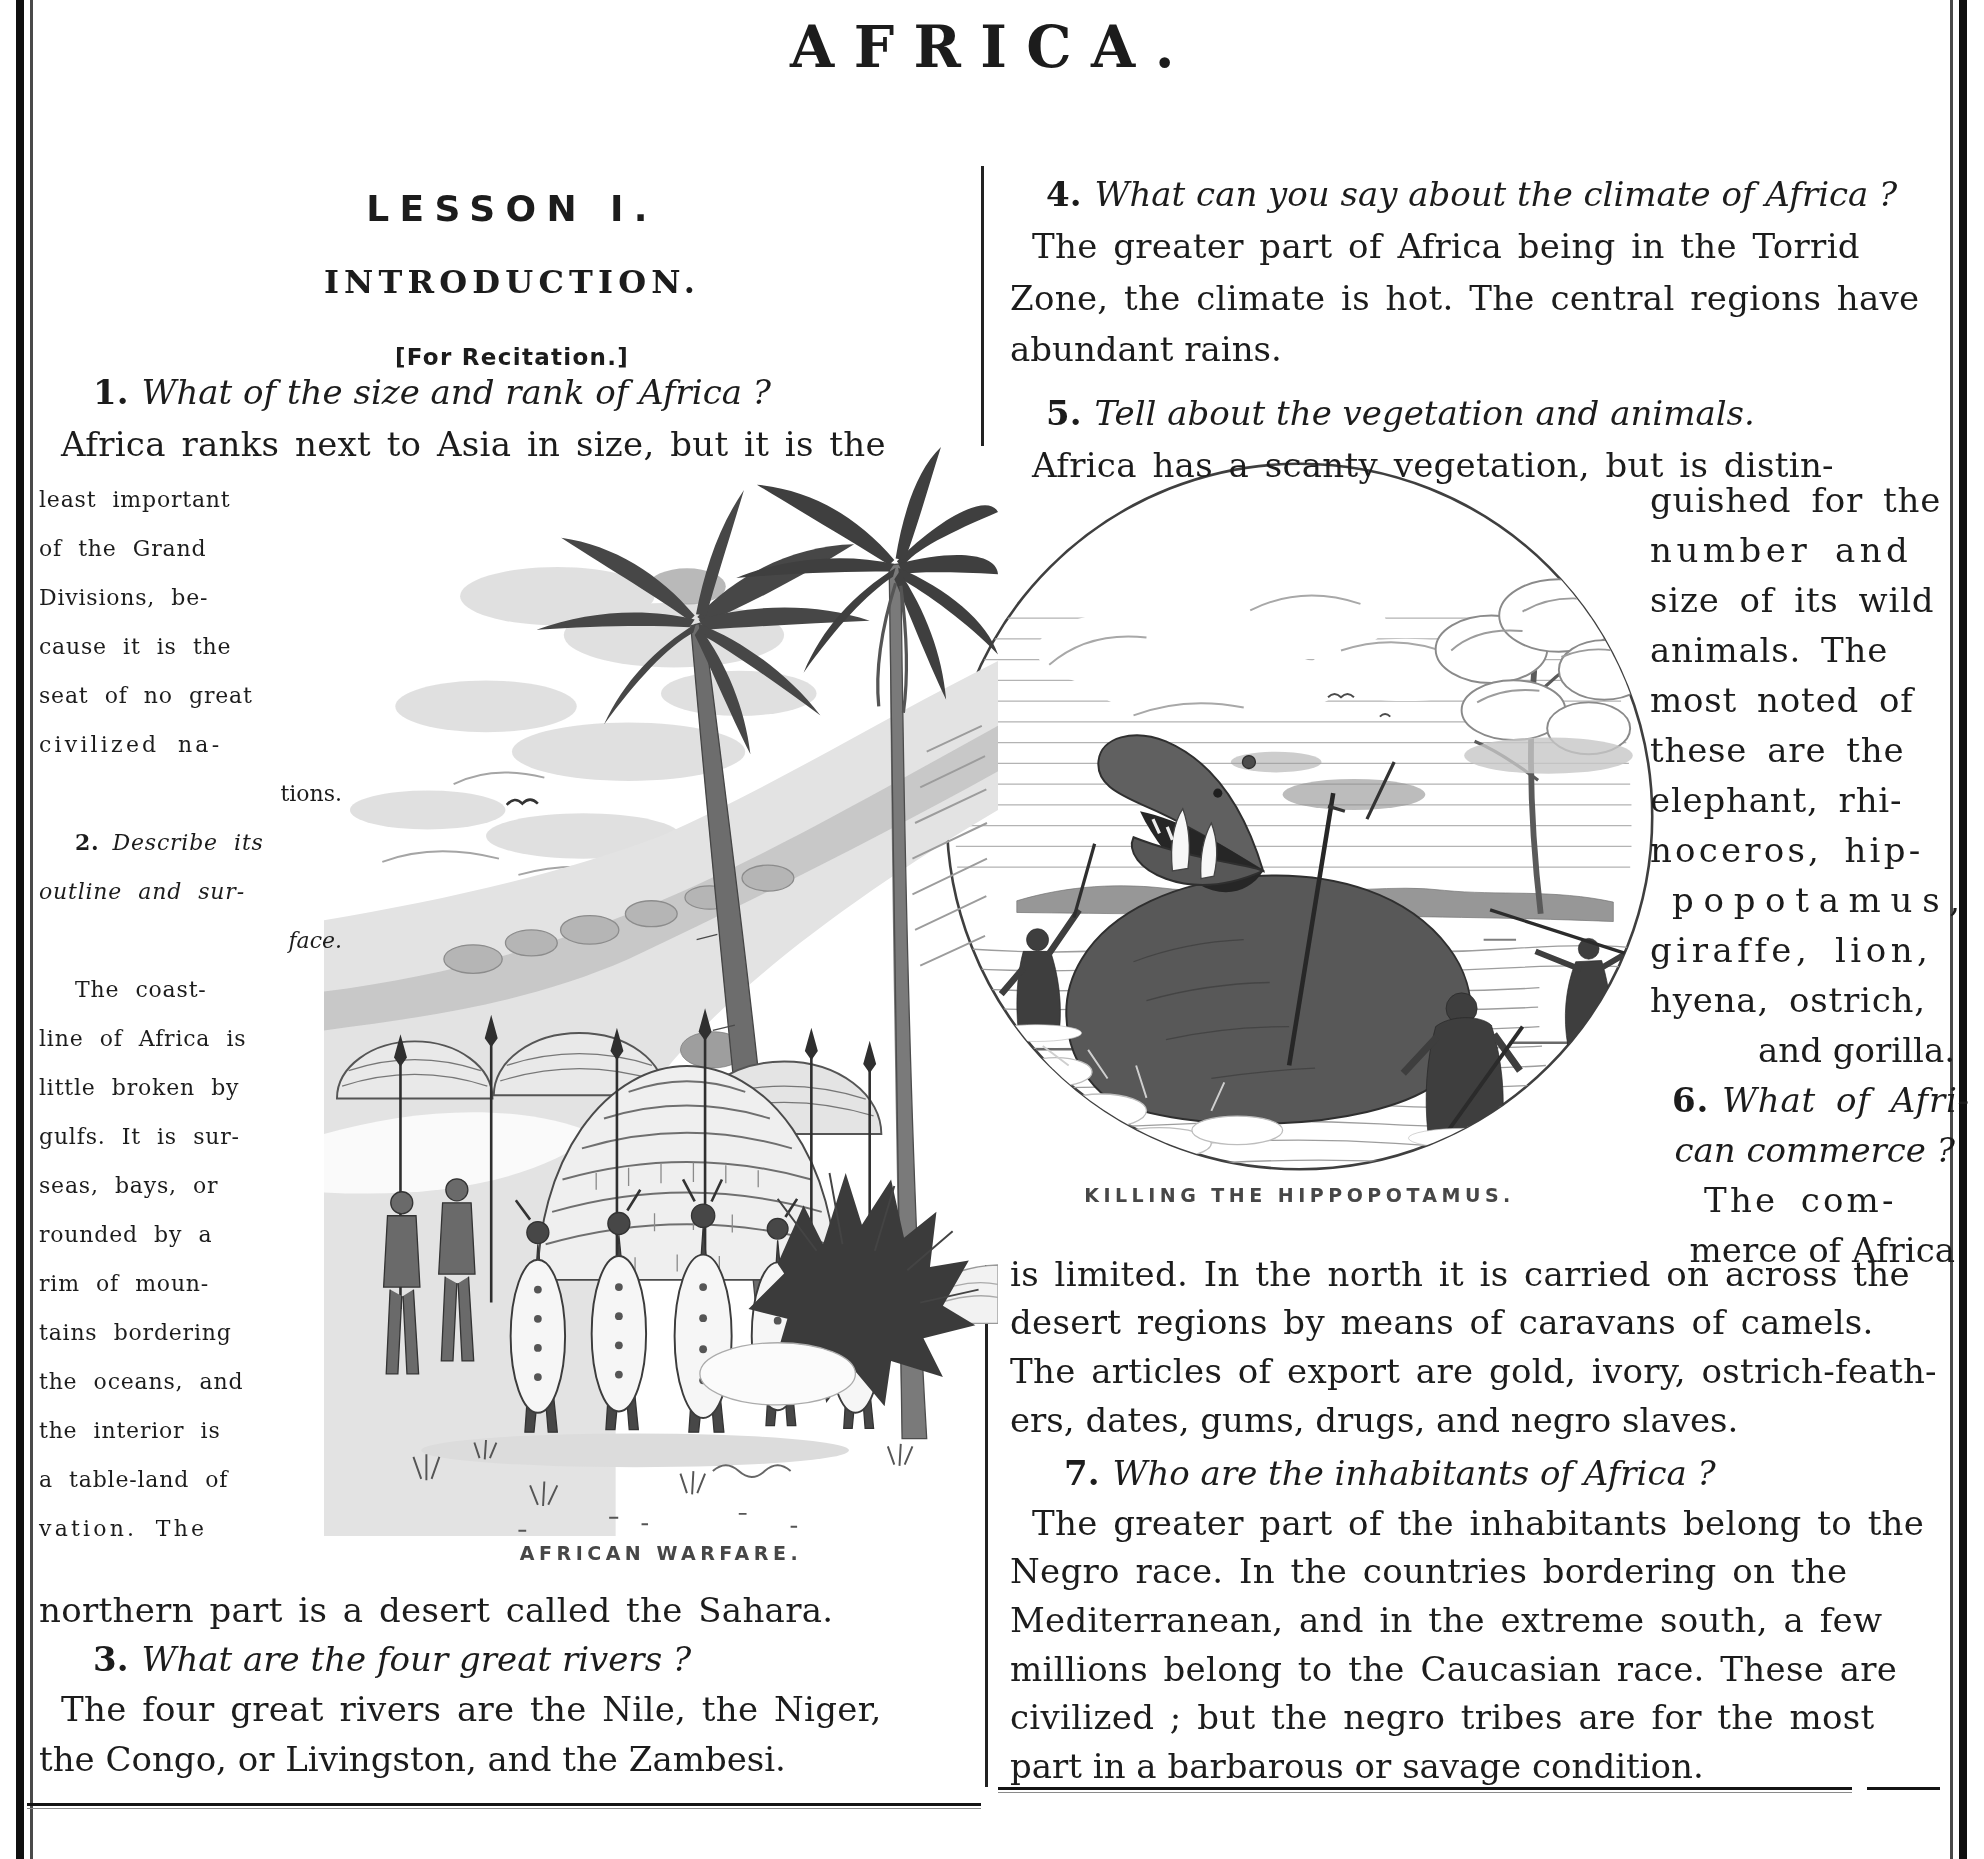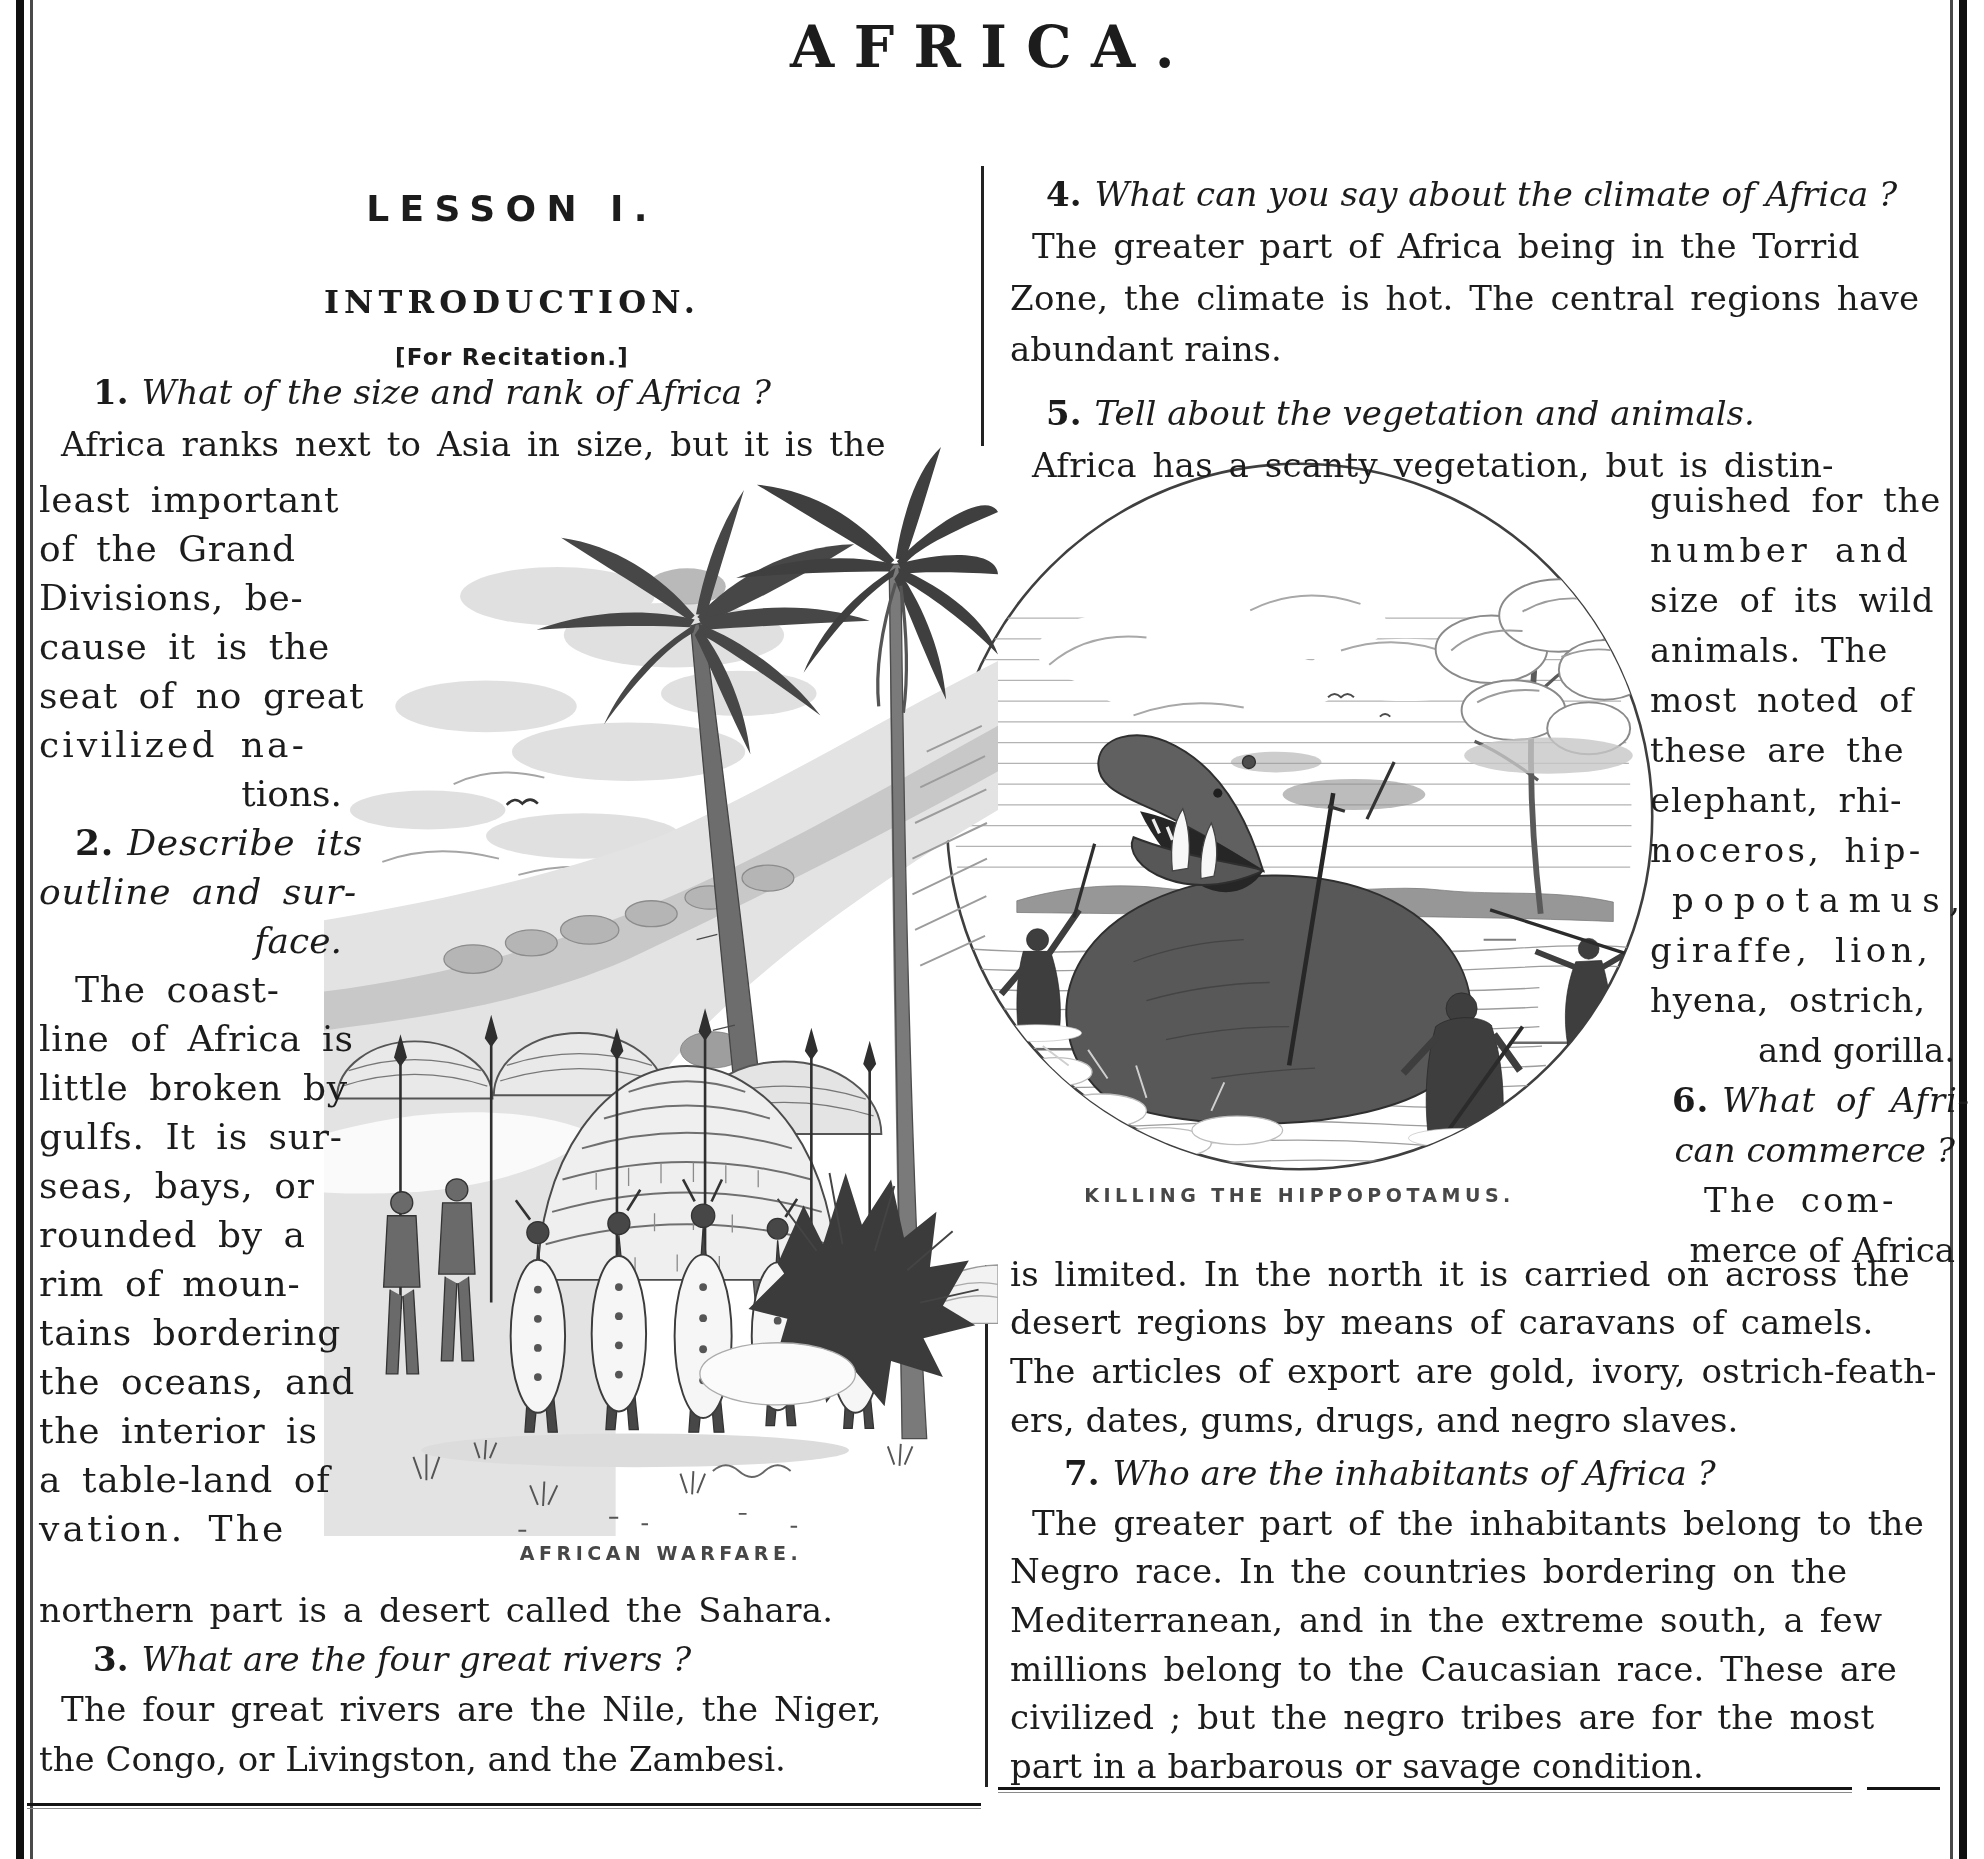--- a/index.html
+++ b/index.html
@@ -18,21 +18,21 @@
   .ind30{padding-left:22px;}
   .ind56{padding-left:36px;}
   .ind84{padding-left:54px;}
   .ctr{text-align:center;}
   .title{font-size:57px;font-weight:700;letter-spacing:19.4px;line-height:1;}
   .h-lesson{font-size:36px;font-weight:700;letter-spacing:10.4px;font-family:"DejaVu Sans","Liberation Sans",sans-serif;}
   .h-intro{font-size:32px;font-weight:700;letter-spacing:5.2px;}
   .h-recit{font-size:23px;font-weight:700;letter-spacing:1.3px;font-family:"DejaVu Sans","Liberation Sans",sans-serif;}
   
   .lncol{left:39px;top:475px;width:303px;}
-  .lncol .ln{height:49px;line-height:49px;font-size:36px;word-spacing:8.4px;letter-spacing:0.8px;}
+  .lncol .ln{height:49px;line-height:49px;font-size:22px;word-spacing:8.4px;letter-spacing:0.8px;}
   .rncol{left:1650px;top:475px;width:305px;}
   .rncol .ln{height:50px;line-height:50px;font-size:34px;word-spacing:8.4px;letter-spacing:0.8px;}
   .ls1{letter-spacing:3.2px !important;}
   .ls2{letter-spacing:4.5px !important;}
   .ls3{letter-spacing:9.7px !important;margin-left:22px;}
   .lncol .end,.rncol .end{word-spacing:normal;letter-spacing:normal;}
   .cap{position:absolute;font-family:"DejaVu Sans","Liberation Sans",sans-serif;
        font-weight:600;font-size:19px;letter-spacing:4.5px;color:#474747;text-align:center;}
   .rule{position:absolute;background:#222;}
   .dblrule{position:absolute;border-top:3.9px solid #141414;border-bottom:1.9px solid #8a8a8a;height:1.9px;background:transparent;}
@@ -299,21 +299,21 @@
         </g>
         <path d="M600,1580 q20,-18 40,0 t40,0 t40,0" stroke="#666666" stroke-width="3" fill="none"></path>
       </g>
     </svg>
   </div>
 
   <div class="cap" style="left:939px;top:1184px;width:721px;">KILLING THE HIPPOPOTAMUS.</div>
   <div class="cap" style="left:324px;top:1542px;width:674px;">AFRICAN WARFARE.</div>
 
   <div class="t ctr h-lesson" style="left:39px;top:184px;width:946px;">LESSON I.</div>
-  <div class="t ctr h-intro" style="left:39px;top:258px;width:946px;margin-top:20px;">INTRODUCTION.</div>
+  <div class="t ctr h-intro" style="left:39px;top:258px;width:946px;">INTRODUCTION.</div>
   <div class="t ctr h-recit" style="left:39px;top:333px;width:946px;">[For Recitation.]</div>
 
   <div class="t ln ind84" style="left:39px;top:368px;width:946px;">
     <span class="num">1.</span><span class="it">What of the size and rank of Africa ?</span>
   </div>
   <div class="t ln fill ind30" style="left:39px;top:420px;width:948px;">Africa ranks next to Asia in size, but it is the</div>
 
   <div class="t abs lncol">
     <div class="ln">least important</div>
     <div class="ln">of the Grand</div>

